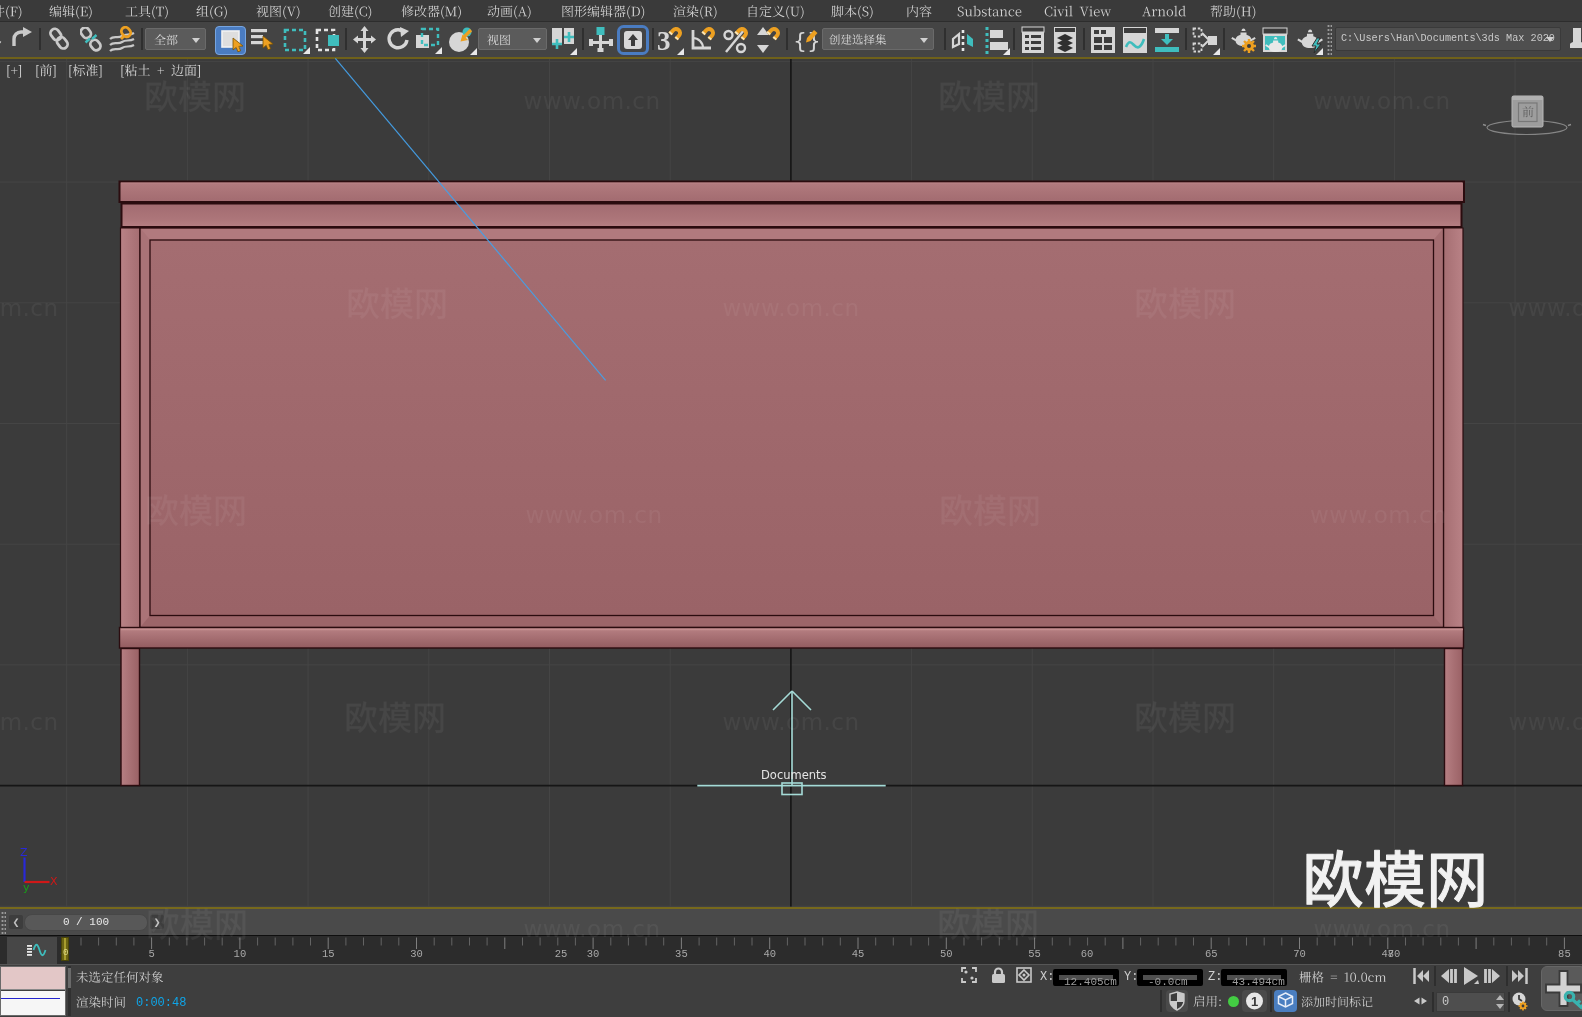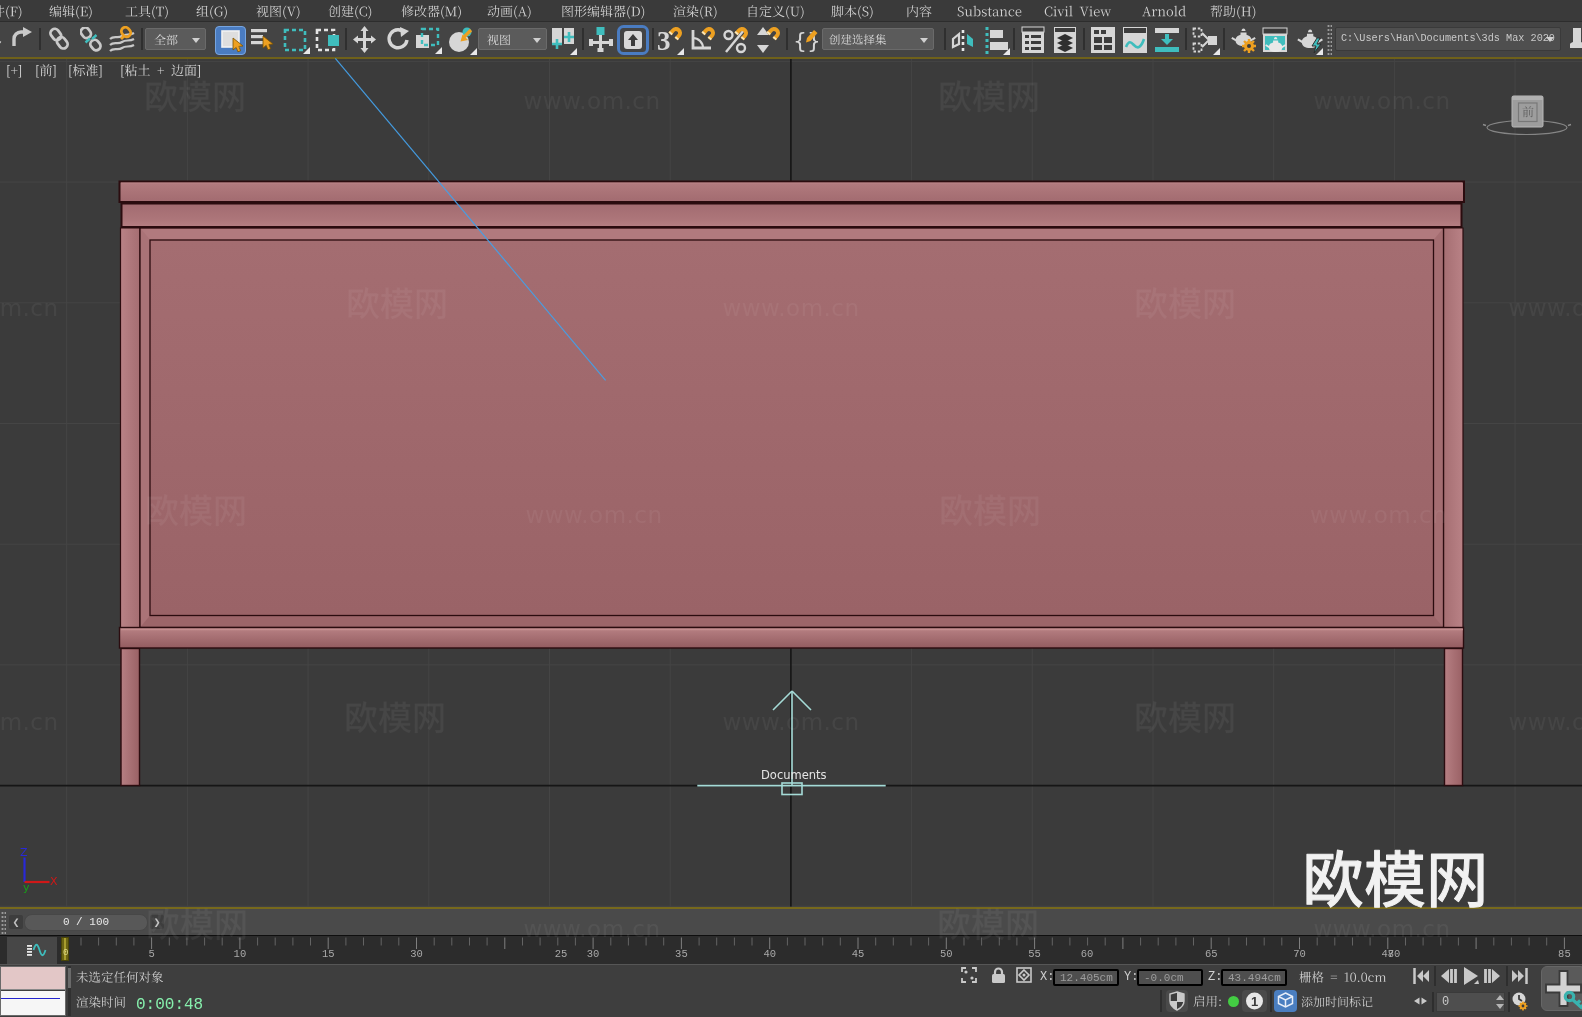--- a/index.html
+++ b/index.html
@@ -33,22 +33,22 @@
 #framemarker .line{position:absolute;left:2.5px;top:0;width:1.5px;height:100%;background:#a89d2e}
 #framemarker .lbl{position:absolute;left:1.5px;top:10px;color:#ded98a;font-size:9px;font-family:"Liberation Mono",monospace}
 .rlbl{position:absolute;top:947.5px;color:#a9a9a9;font-size:10.5px;font-family:"Liberation Mono",monospace;transform:translateX(-50%)}
 #statusbar{position:absolute;left:0;top:963.5px;width:1582px;height:53.5px;background:#3e3e3e;border-top:1px solid #565656}
 #listener{position:absolute;left:0;top:965.5px;width:66px;height:50px;border:1px solid #6a6a6a}
 #listener .pink{position:absolute;left:0;top:0;width:100%;height:23.5px;background:#e3c7c7;border-bottom:1px solid #8a8a8a}
 #listener .white{position:absolute;left:0;top:24.5px;width:100%;height:24px;background:#f6f6f6}
 #listener .bluebar{position:absolute;left:0;top:31px;width:59px;height:1.5px;background:#2222cc}
 #listener-scroll{position:absolute;left:67.5px;top:965.5px;width:3.5px;height:50px;background:#303030}
 #listener-scroll .thumb{position:absolute;left:0;top:2px;width:100%;height:20px;background:#6a6a6a}
-.statxt{position:absolute;color:#86efac;font-size:16px;font-family:"Liberation Mono",monospace}
-.cfield{position:absolute;top:969px;width:66px;height:17px;background:#4e4e4e;border:2px solid #000000;border-radius:2px;color:#9c9c9c;font-size:11px;font-family:"Liberation Mono",monospace;line-height:15px;padding-left:5px}
+.statxt{position:absolute;color:#0ea5e9;font-size:12px;font-family:"Liberation Mono",monospace}
+.cfield{position:absolute;top:969px;width:66px;height:17px;background:#4e4e4e;border:6px solid #000000;border-radius:2px;color:#9c9c9c;font-size:11px;font-family:"Liberation Mono",monospace;line-height:15px;padding-left:5px}
 .clabel{position:absolute;top:970px;color:#cfcfcf;font-size:12px;font-family:"Liberation Mono",monospace}
 .sbtn{position:absolute;top:990px;width:22px;height:22px;background:#4a4a4a;border-radius:4px}
 #framefield{position:absolute;left:1436px;top:991.5px;width:69px;height:20px;background:#4e4e4e;border:1px solid #3a3a3a;color:#c9c9c9;font-size:12px;font-family:"Liberation Mono",monospace;line-height:18px;padding-left:5px}
 .wm{position:absolute;pointer-events:none}
 .wmu{color:rgba(255,255,255,0.055);font-size:23px;font-family:"DejaVu Sans",sans-serif;transform:translate(-50%,-50%);letter-spacing:0.5px}
 #wmlayer{position:absolute;left:0;top:0;width:1582px;height:1017px;pointer-events:none;z-index:50}
 .vdiv{position:absolute;width:2px;background:#2e2e2e}
 </style>
 </head>
 <body>

